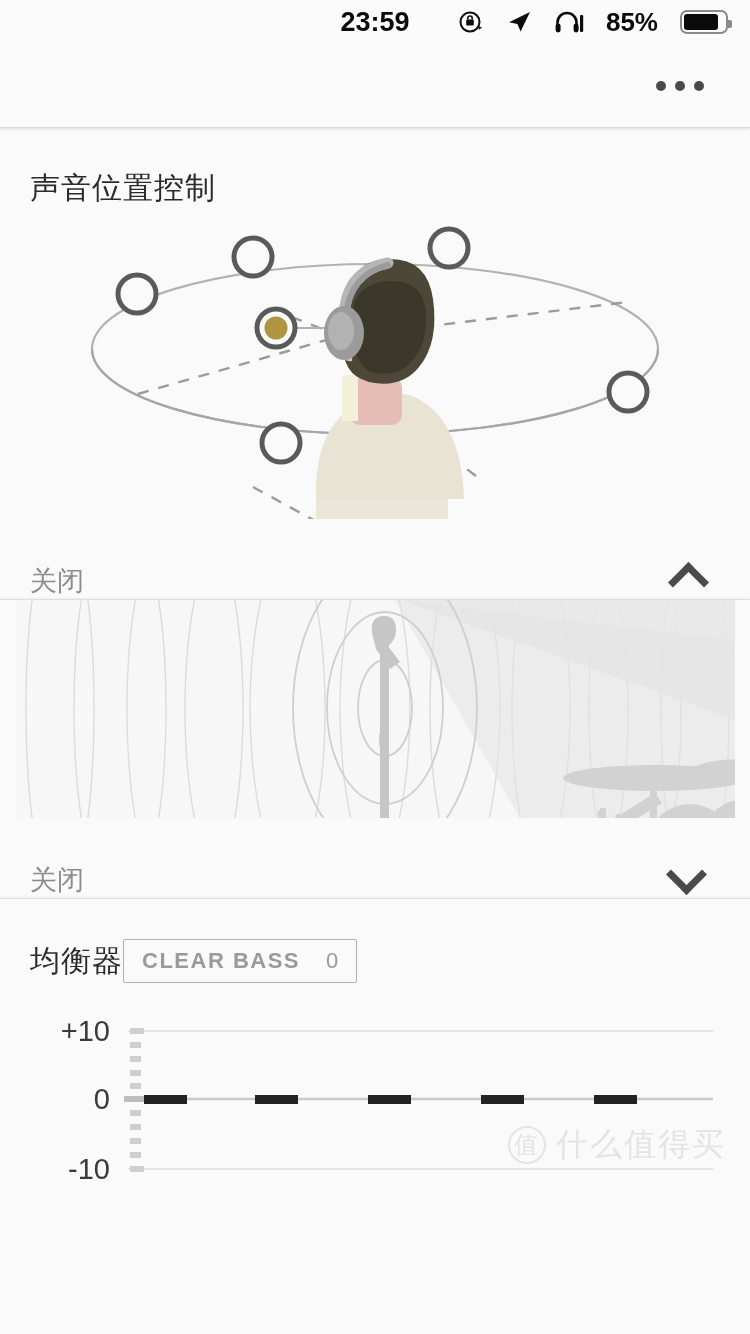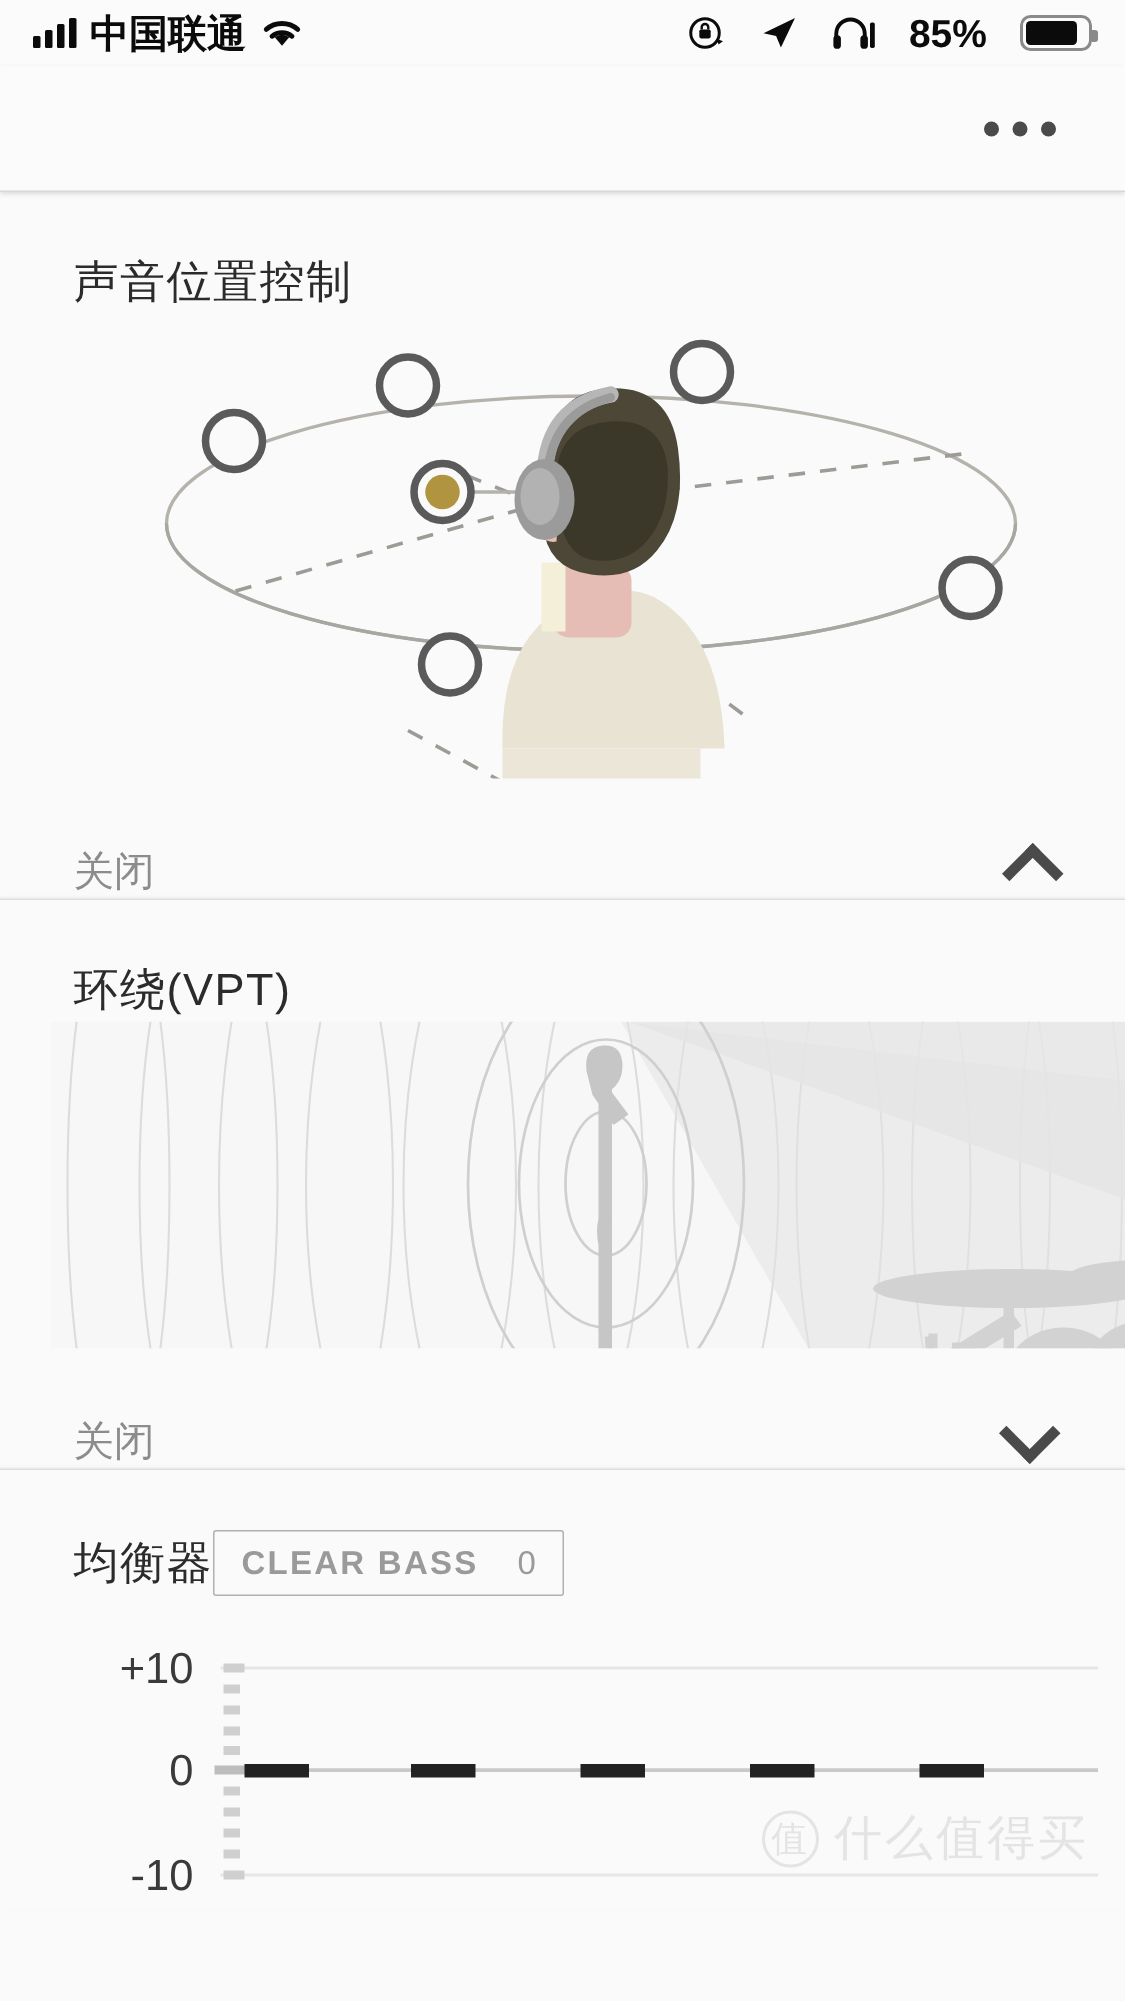--- a/index.html
+++ b/index.html
@@ -55,21 +55,21 @@
     display: flex; align-items: center; justify-content: flex-end;
     padding-right: 38px;
     border-bottom: 1px solid #d8d8d8;
     box-shadow: 0 1px 3px rgba(0,0,0,0.12);
     position: relative; z-index: 5;
   }
   .kebab { display: flex; gap: 9px; padding: 18px 8px; cursor: pointer; }
   .kebab span { width: 10px; height: 10px; border-radius: 50%; background: #4a4a4a; display: block; }
 
   
-  .card { background: #fafafa; width: 750px; position: relative; padding-left: 19px; }
+  .card { background: #fafafa; width: 750px; position: relative; }
   .card + .card { border-top: 1px solid #dedede; box-shadow: 0 -1px 2px rgba(0,0,0,0.05); }
   .card-title {
     font-size: 30px; color: #2b2b2b; padding: 40px 30px 0 30px;
     letter-spacing: 1px;
   }
   .title-row {
     display: flex; align-items: center; 
     padding: 40px 36px 0 30px;
   }
   .title-row .card-title { padding: 0; }
@@ -116,35 +116,22 @@
   .wm-badge {
     width: 38px; height: 38px; border-radius: 50%;
     border: 2px solid #e4e4e4; color: #e4e4e4;
     font-size: 24px; display: flex; align-items: center; justify-content: center;
   }
 </style>
 </head>
 <body>
 
 <div class="statusbar">
-  <div class="sb-left">
-    <span class="bars">
-        <i></i>
-        <i></i>
-        <i></i>
-        <i></i>
-      </span>
-    <span class="carrier">中国联通</span>
-    <svg width="30" height="24" viewBox="0 0 30 24">
-      <path d="M15 20.5 L10.2 14.8 A7.6 7.6 0 0 1 19.8 14.8 Z" fill="#0b0b0b"></path>
-      <path d="M4.5 9.6 A16 16 0 0 1 25.5 9.6" stroke="#0b0b0b" stroke-width="3.2" fill="none" stroke-linecap="round"></path>
-      <path d="M8.3 14.2 A10.5 10.5 0 0 1 21.7 14.2" stroke="#0b0b0b" stroke-width="3.2" fill="none" stroke-linecap="round"></path>
-    </svg>
-  </div>
-
+
+  <div class="sb-center">23:59</div>
 
   <div class="sb-right">
     <svg width="26" height="26" viewBox="0 0 26 26">
       <circle cx="12" cy="13" r="9.5" fill="none" stroke="#0b0b0b" stroke-width="2"></circle>
       <rect x="8.2" y="10.6" width="7.6" height="6" rx="1.2" fill="#0b0b0b"></rect>
       <path d="M9.8 10.6 v-1.4 a2.2 2.2 0 0 1 4.4 0 v1.4" fill="none" stroke="#0b0b0b" stroke-width="1.6"></path>
       <path d="M20 17 l4 1.5 -3 2.2 z" fill="#0b0b0b"></path>
     </svg>
     <svg width="26" height="26" viewBox="0 0 26 26">
       <path d="M24 3 L3 13.2 L11.4 15 L14.6 22.6 Z" fill="#0b0b0b"></path>
@@ -236,21 +223,20 @@
     </g>
   </svg>
 
   <div class="footer-row">
     <span class="footer-label">关闭</span>
     <span class="chev"></span>
   </div>
 </div>
 
 <div class="card">
-  <div class="card-title">环绕(VPT)</div>
 
   <svg class="illus" viewBox="0 0 750 218" height="218">
     <defs>
       <clipPath id="vptclip">
           <rect x="15" y="0" width="720" height="218"></rect>
         </clipPath>
     </defs>
     <rect width="750" height="218" fill="#fafafa"></rect>
     <g clip-path="url(#vptclip)">
       <rect x="15" y="0" width="720" height="218" fill="#f7f7f7"></rect>

